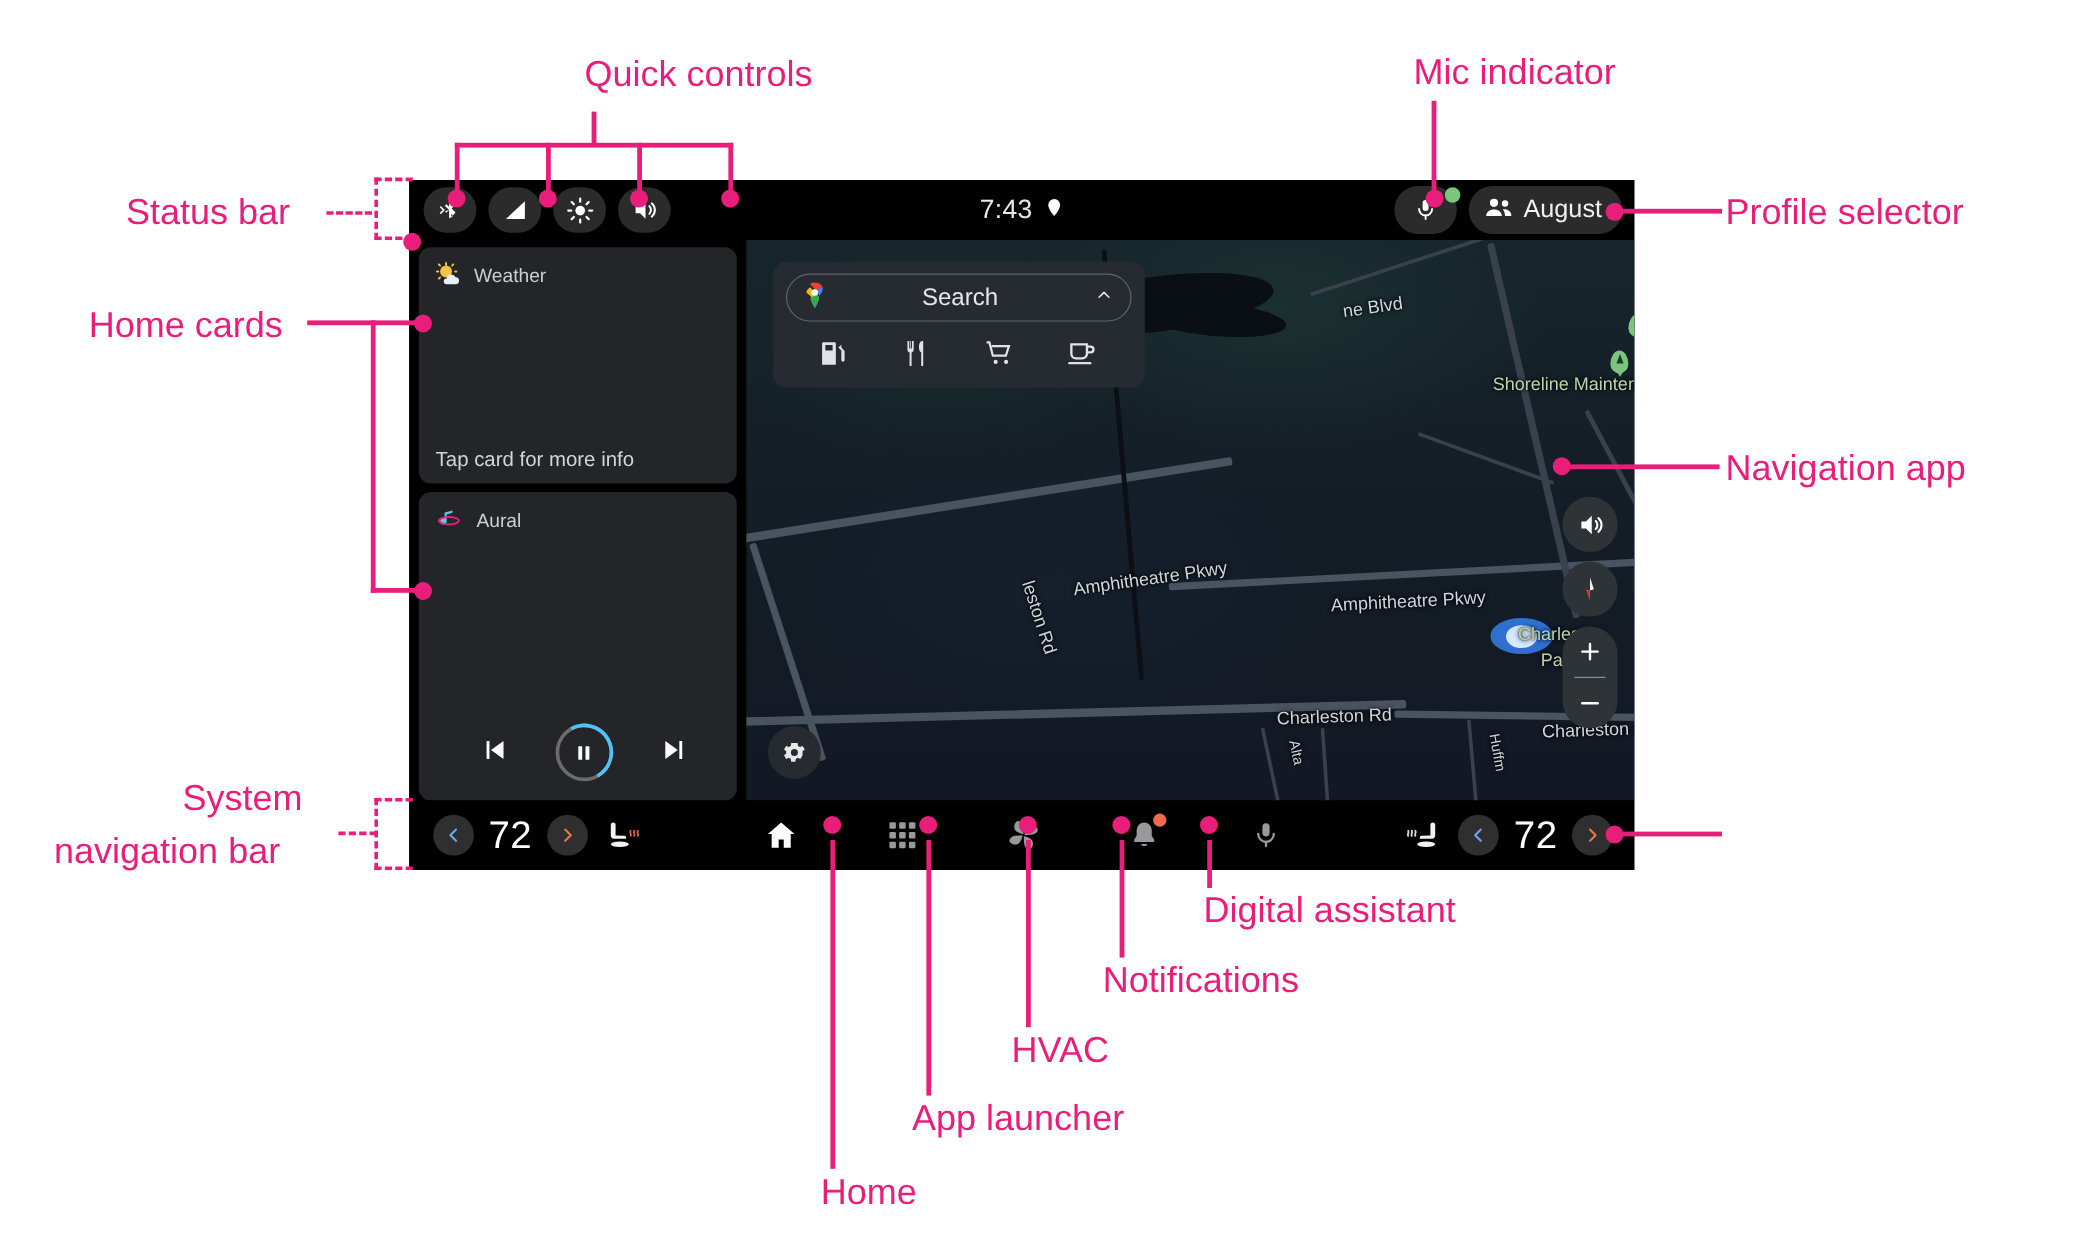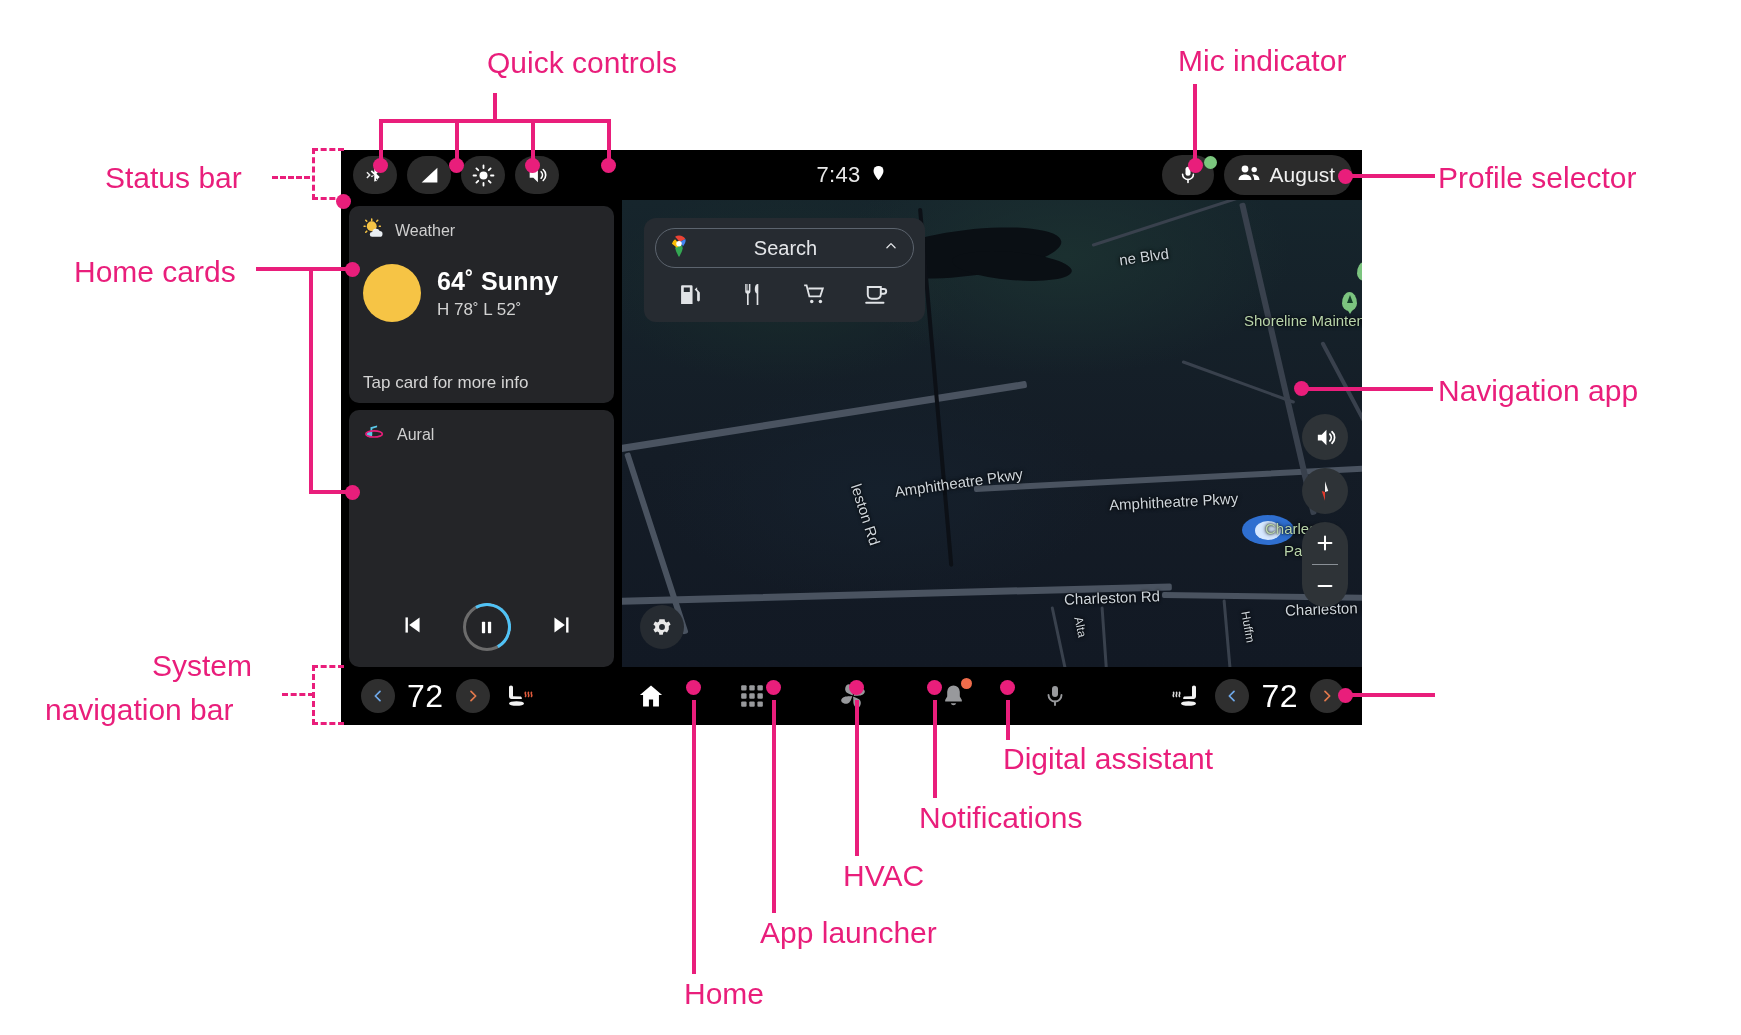--- a/index.html
+++ b/index.html
@@ -194,21 +194,21 @@
   }
   .puck {
     position:absolute; width:52px; height:30px; border-radius:50%;
     background:#2f6fd0;
     display:flex; align-items:center; justify-content:center;
   }
   .puck i { width:26px; height:19px; border-radius:50%; background:#d6e8ff; display:block; }
 
   .search-panel {
     position:absolute; left:22px; top:18px;
-    width: 281px; background:#262b31; border-radius: 12px;
+    width: 310px; background:#262b31; border-radius: 12px;
     padding: 10px 11px 9px 11px;
   }
   .search-pill {
     height: 40px; border-radius: 21px; border:1px solid #5c646e;
     display:flex; align-items:center; padding: 0 12px;
   }
   .search-text { flex:1; text-align:center; color:#e4e6e9; font-size: 20px; }
   .shortcut-row { display:flex; justify-content:space-around; align-items:center;
                   margin-top: 13px; padding: 0 6px 2px 6px; }
 
@@ -330,27 +330,20 @@
             <span>
               <svg width="22" height="22" viewBox="0 0 24 24">
                   <circle cx="9.5" cy="9" r="5.4" fill="#F6C445"></circle>
                   <g stroke="#F6C445" stroke-width="1.7" stroke-linecap="round">
                     <path d="M9.5 1.2v1.8M2.3 9h-1.1M17.8 9h1.1M4.1 3.6 3 2.5M15 3.6l1.1-1.1M4.1 14.4 3 15.5"></path>
                   </g>
                   <path d="M10 20.5h8.2a3.1 3.1 0 0 0 0-6.2 4.3 4.3 0 0 0-8.2 1 2.6 2.6 0 0 0 0 5.2z" fill="#e9eef2"></path>
                 </svg>
             </span>
             <span class="card-head-title">Weather</span>
-          </div>
-          <div class="weather-main">
-            <div class="sun-circle"></div>
-            <div>
-              <div class="temp-big">64˚ Sunny</div>
-              <div class="temp-sub">H 78˚ L 52˚</div>
-            </div>
           </div>
           <div class="card-foot">Tap card for more info</div>
         </div>
 
         <div class="card card-media">
           <div class="card-head">
             <span>
               <svg width="24" height="22" viewBox="0 0 24 24">
                   <path d="M9 4.5v9.1a3 3 0 1 1-1.9-2.8V5.6l7.2-1.9v2.1L9 7.3z" fill="#5BC8E8"></path>
                   <ellipse cx="11" cy="13" rx="9" ry="3.4" fill="none" stroke="#E91E7B" stroke-width="1.8"></ellipse>

